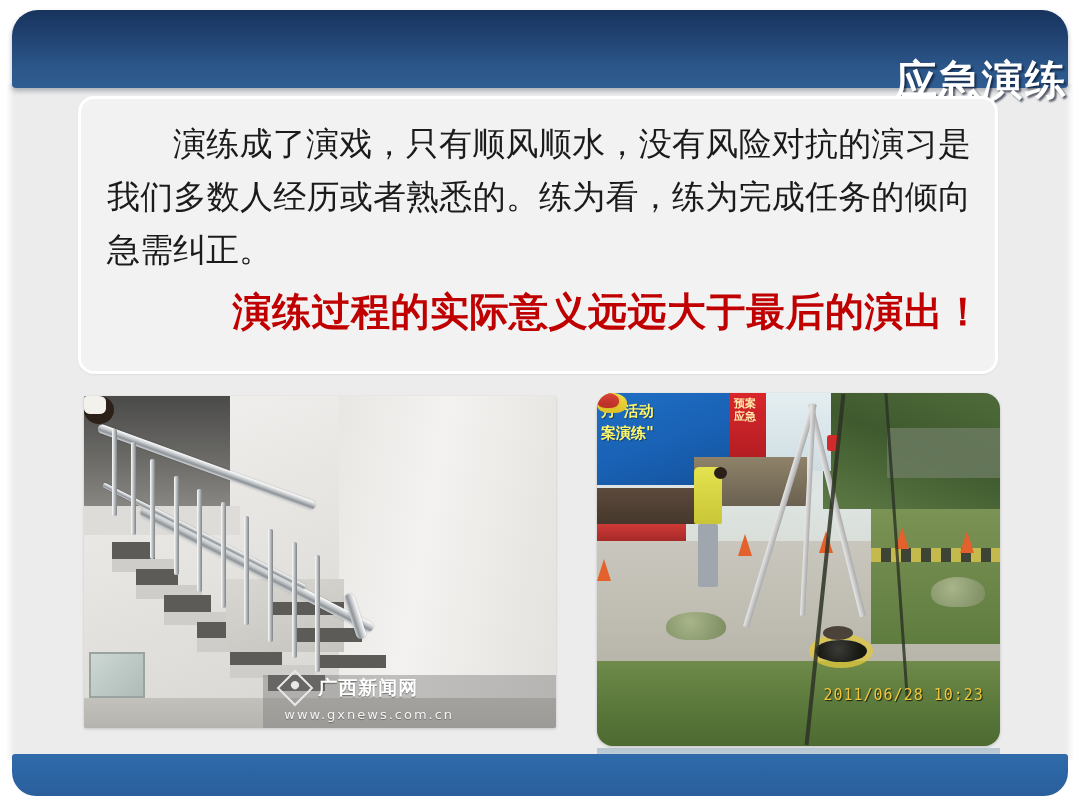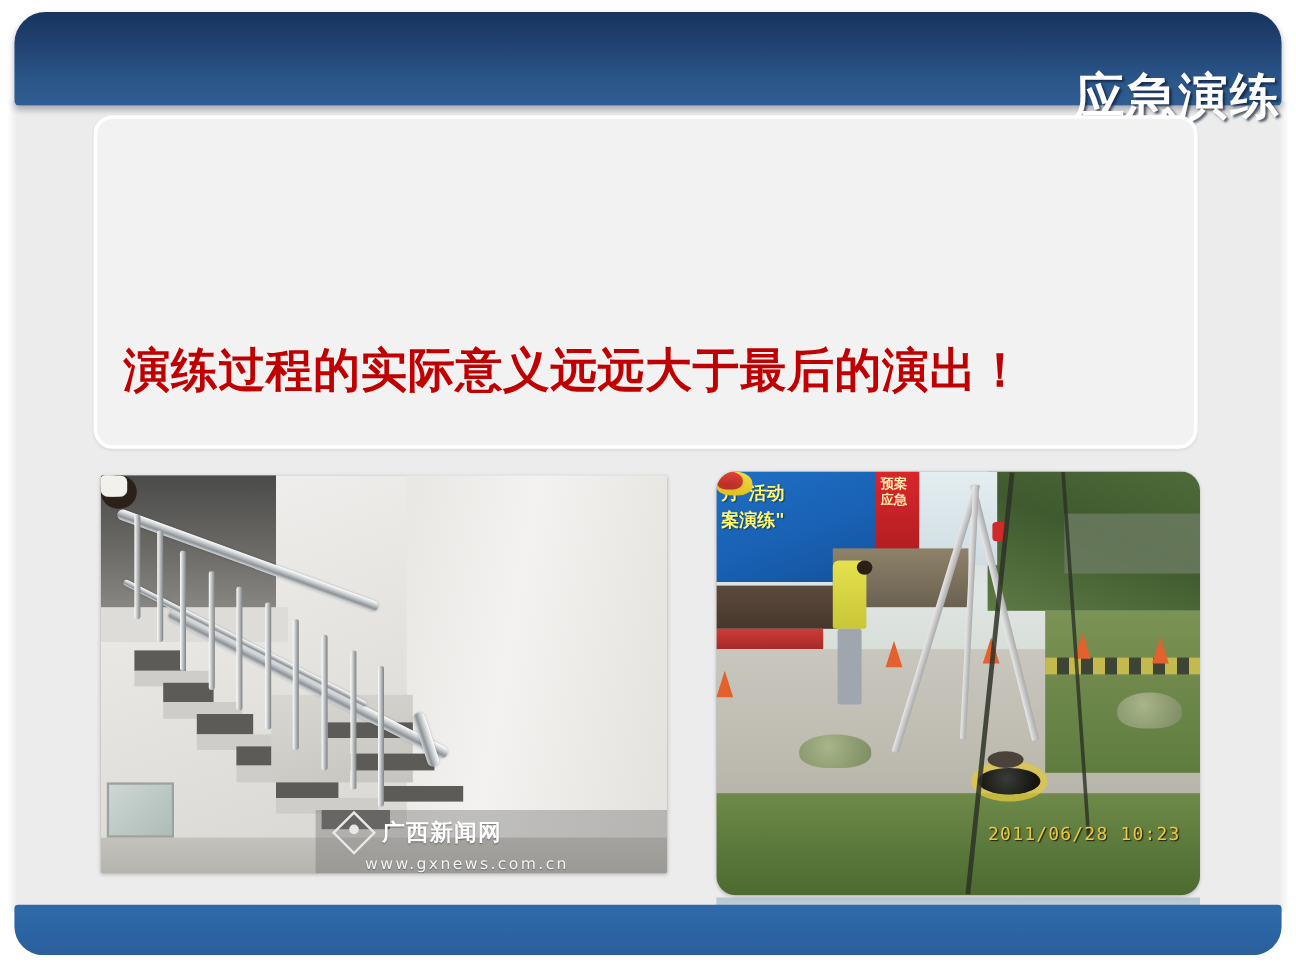--- a/index.html
+++ b/index.html
@@ -90,21 +90,22 @@
     left: 22px;
     top: 185px;
     width: 880px;
     margin: 0;
     color: #c00000;
     font-size: 39px;
     line-height: 56px;
     font-weight: bold;
     letter-spacing: 0.5px;
     white-space: nowrap;
-    font-family: Liberation Mono, monospace;
+    font-family: Liberation Sans, sans-serif;
+    text-align: right;
   }
 
   
   .photo {
     position: absolute;
     overflow: hidden;
     background: #b9b9b9;
   }
   .photo-left {
     left: 84px;
@@ -196,21 +197,21 @@
     box-sizing: border-box;
   }
   .lp-watermark {
     position: absolute;
     right: 0;
     bottom: 0;
     width: 62%;
     height: 16%;
     background: rgba(120,120,120,0.42);
     display: flex;
-    align-items: flex-end;
+    align-items: flex-start;
     justify-content: flex-start;
     padding-left: 4%;
     box-sizing: border-box;
     color: #ffffff;
     font-size: 17px;
     letter-spacing: 1px;
     text-shadow: 0 1px 1px rgba(0,0,0,0.4);
     flex-wrap: wrap;
   }
   .lp-wm-logo {
@@ -222,21 +223,21 @@
   }
   .lp-wm-logo::after {
     content: "";
     position: absolute;
     left: 5px; top: 5px;
     width: 8px; height: 8px;
     background: #e8e8e8;
     border-radius: 50%;
   }
   .lp-wm-main { font-weight: bold; font-size: 19px; }
-  .lp-wm-url { font-size: 13px; margin-left: 22px; opacity: 0.88; letter-spacing: 2px;}
+  .lp-wm-url { font-size: 13px; margin-left: 2px; opacity: 0.88; letter-spacing: 2px;}
   .lp-wm-sub { width: 100%; font-size: 14px; letter-spacing: 8px; padding-left: 40px; box-sizing: border-box; opacity: 0.9; }
 
   
   .rp-sky {
     position: absolute; left: 0; top: 0; width: 100%; height: 48%;
     background: linear-gradient(180deg,#cfd9dc 0%,#dfe5e3 60%,#d6dbd4 100%);
   }
   .rp-banner-blue {
     position: absolute; left: 0; top: 0; width: 33%; height: 26%;
     background: linear-gradient(160deg,#1f6fc4 0%,#1961b4 55%,#14529c 100%);
@@ -396,20 +397,21 @@
 
 <div class="slide">
 
   <div class="page-bg-2"></div>
 
   <div class="header-banner">
     <div class="header-title">应急演练</div>
   </div>
 
   <div class="text-card">
+    <p class="body-para">演练成了演戏，只有顺风顺水，没有风险对抗的演习是我们多数人经历或者熟悉的。练为看，练为完成任务的倾向急需纠正。</p>
     <p class="headline-red">演练过程的实际意义远远大于最后的演出！</p>
   </div>
 
   <div class="photo photo-left">
     <div class="lp-wall"></div>
     <div class="lp-wall-right"></div>
     <div class="lp-upper-dark"></div>
     <div class="lp-upper-landing"></div>
 
     <div class="lp-stair" style="left:6%;top:44%;width:9%;height:5%;"></div>

